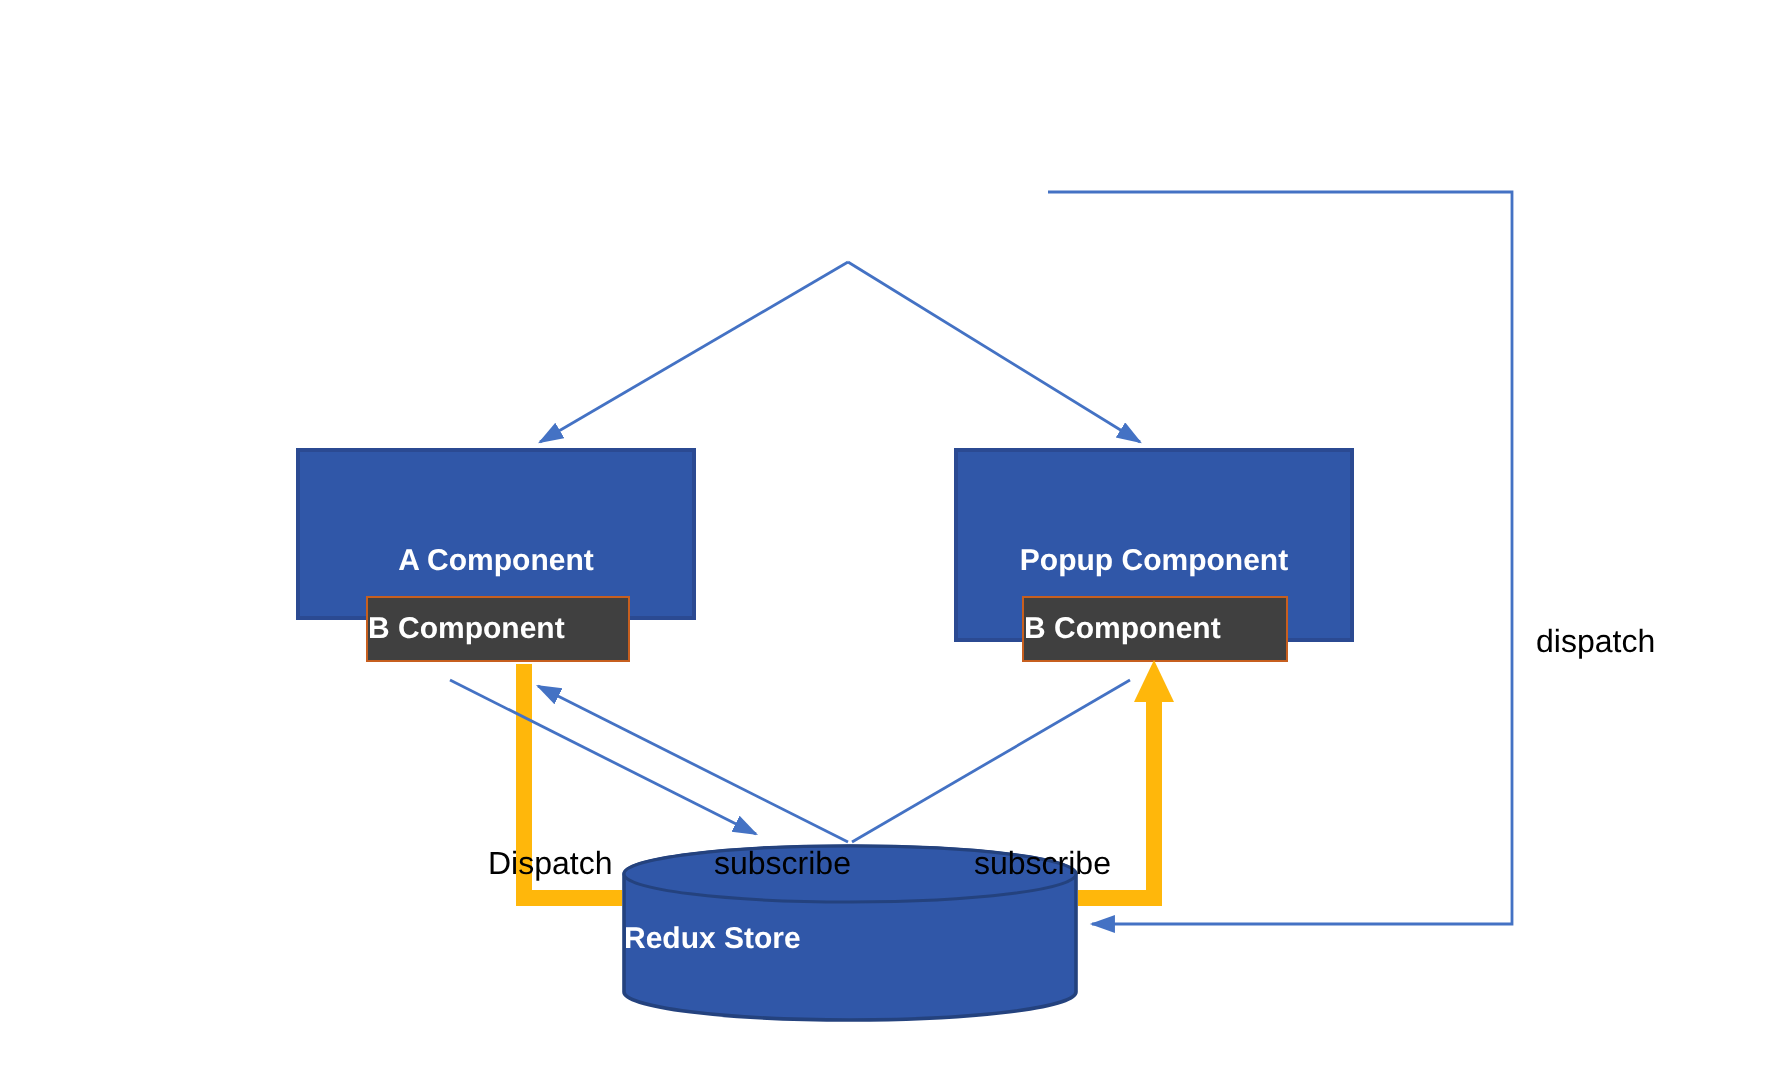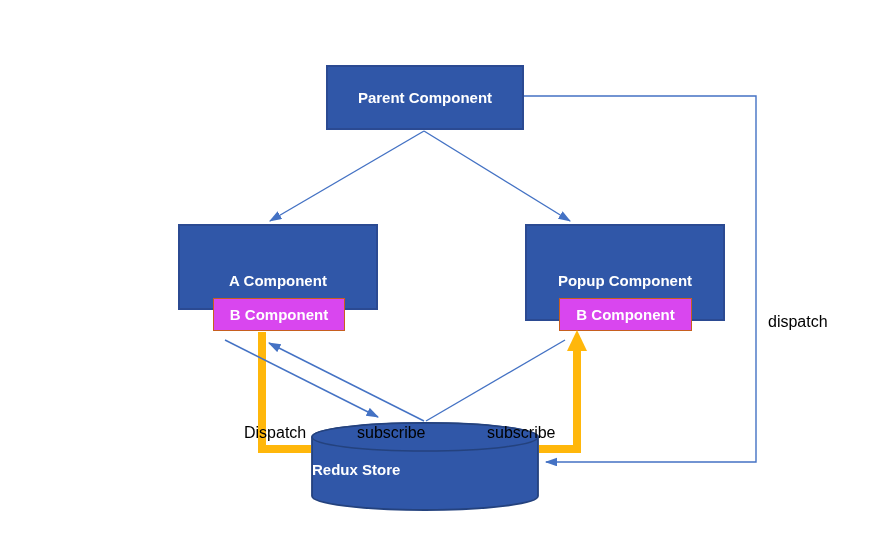--- a/index.html
+++ b/index.html
@@ -21,40 +21,40 @@
     position: absolute;
     left: 0; right: 0;
     text-align: center;
     color: #ffffff;
     font-weight: bold;
     font-size: 15px;
     line-height: 18px;
   }
   .accent-box {
     position: absolute;
-    background: #d946ef;
+    background: #404040;
     border: 1px solid #C75F1F;
     box-sizing: border-box;
     display: flex;
     align-items: center;
-    justify-content: center;
+    justify-content: flex-start;
   }
   .accent-box .accent-label {
     position: static;
     color: #ffffff;
     font-weight: bold;
     font-size: 15px;
   }
   
   #node-parent   { left: 326px; top: 65px;  width: 198px; height: 65px; display: flex; align-items: center; justify-content: center; }
   #node-parent .node-label { position: static; }
-  #node-a       { left: 178px; top: 224px; width: 200px; height: 86px; }
+  #node-a       { left: 148px; top: 224px; width: 200px; height: 86px; }
   #node-a .node-label { top: 46px; }
   #node-a .accent-box { left: 33px; top: 72px; width: 132px; height: 33px; }
-  #node-popup   { left: 477px; top: 224px; width: 200px; height: 97px; margin-left: 48px; }
+  #node-popup   { left: 477px; top: 224px; width: 200px; height: 97px; }
   #node-popup .node-label { top: 46px; }
   #node-popup .accent-box { left: 32px; top: 72px; width: 133px; height: 33px; }
 
   svg.connectors {
     position: absolute;
     left: 0; top: 0;
     width: 887px;
     height: 540px;
     pointer-events: none;
   }
@@ -85,23 +85,20 @@
     color: #ffffff;
     font-weight: bold;
     font-size: 15px;
   }
 </style>
 </head>
 <body>
 
 <div class="canvas">
 
-  <div class="node" id="node-parent">
-    <span class="node-label">Parent Component</span>
-  </div>
 
   <div class="node" id="node-a">
     <span class="node-label">A Component</span>
     <div class="accent-box">
       <span class="accent-label">B Component</span>
     </div>
   </div>
 
   <div class="node" id="node-popup">
     <span class="node-label">Popup Component</span>

